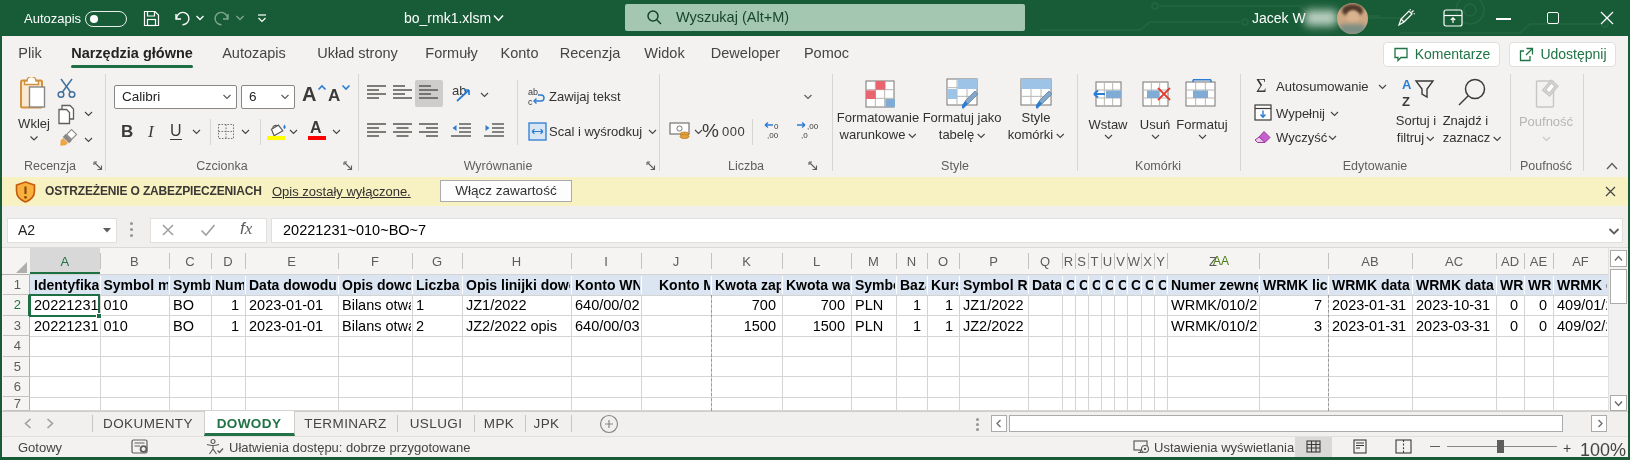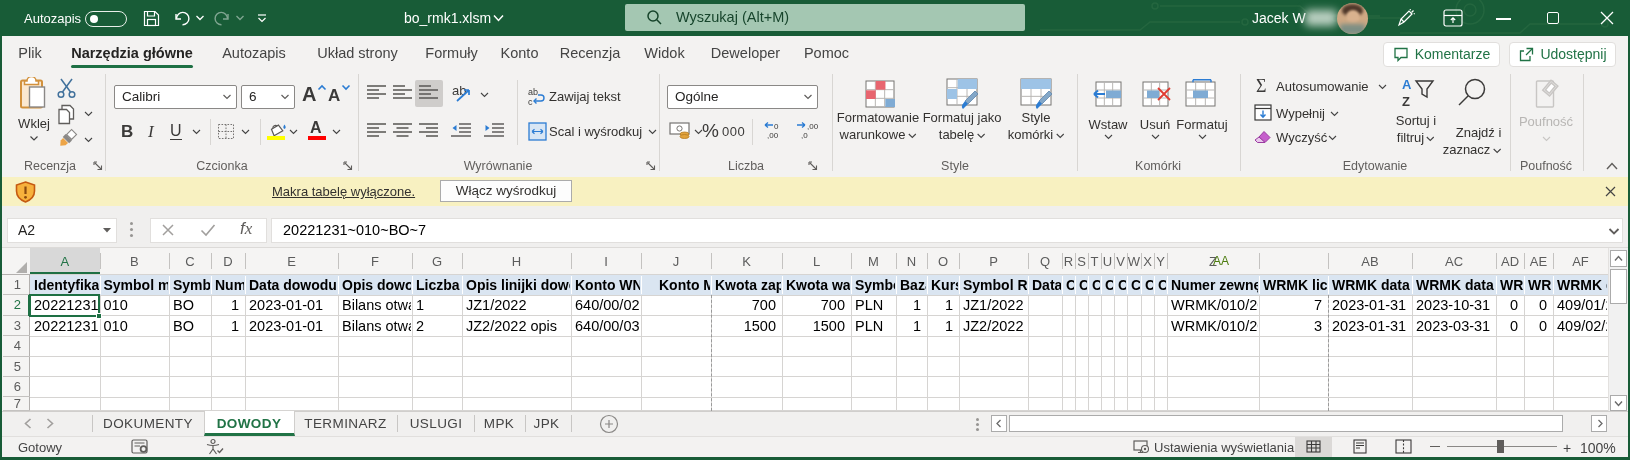--- a/index.html
+++ b/index.html
@@ -323,21 +323,20 @@
 </svg>
 <div class="abs" style="left:549px;top:89px;font-size:13px;color:#33312f;">Zawijaj tekst</div>
 <svg class="abs" style="left:528px;top:122px;" width="19" height="19" viewBox="0 0 19 19">
 <rect x="1" y="1" width="17" height="17" fill="#d8e6f4" stroke="#2b7cd3" stroke-width="1.3"></rect>
 <path d="M4 9.5 H15 M4 9.5 l2.5 -2.2 M4 9.5 l2.5 2.2 M15 9.5 l-2.5 -2.2 M15 9.5 l-2.5 2.2" stroke="#2b7cd3" stroke-width="1.2" fill="none"></path>
 </svg>
 <div class="abs" style="left:549px;top:124px;font-size:13px;color:#33312f;">Scal i wyśrodkuj</div>
 <svg class="abs" style="left:648px;top:129px;" width="9" height="6" viewBox="0 0 9 6">
       <path d="M1 1 L4.5 4.5 L8 1" stroke="#444" stroke-width="1.1" fill="none"></path>
     </svg>
-<div class="abs" style="left:667px;top:85px;width:151px;height:24px;background:#fff;border:1px solid #8a8886;border-radius:2px;color:#252423;font-size:13.5px;line-height:22px;padding-left:7px;">Ogólne</div>
 <svg class="abs" style="left:803px;top:94.0px;" width="10" height="7" viewBox="0 0 10 7">
       <path d="M1.5 1 L5 4.5 L8.5 1" stroke="#605e5c" stroke-width="1.2" fill="none"></path>
     </svg>
 <svg class="abs" style="left:669px;top:121px;" width="22" height="18" viewBox="0 0 22 18">
 <rect x="1" y="2" width="19" height="11" stroke="#767472" stroke-width="1.2" fill="#fff"></rect>
 <circle cx="10.5" cy="7.5" r="2.6" stroke="#767472" stroke-width="1" fill="none"></circle>
 <ellipse cx="15.5" cy="13" rx="4.5" ry="2" fill="#e2a33d" stroke="#b57b22" stroke-width=".8"></ellipse>
 <ellipse cx="15.5" cy="15.5" rx="4.5" ry="2" fill="#e2a33d" stroke="#b57b22" stroke-width=".8"></ellipse>
 </svg>
 <svg class="abs" style="left:694px;top:129px;" width="9" height="6" viewBox="0 0 9 6">
@@ -466,21 +465,21 @@
 <text x="0" y="29" font-size="13" font-weight="bold" fill="#3b3a39" font-family="Liberation Sans">Z</text>
 <path d="M14 4 H31 L25 12 V20 L20 17 V12 Z" stroke="#3b3a39" stroke-width="1.4" fill="none"></path>
 </svg>
 <div class="abs" style="left:1416px;top:113px;transform:translateX(-50%);text-align:center;font-size:13px;line-height:16.5px;color:#33312f;white-space:nowrap;">Sortuj i<br>filtruj<svg width="9" height="6" viewBox="0 0 9 6" style="display:inline-block;margin-left:2px;">
         <path d="M1 1 L4.5 4.5 L8 1" stroke="#444" stroke-width="1.1" fill="none"></path>
       </svg></div>
 <svg class="abs" style="left:1456px;top:77px;" width="32" height="32" viewBox="0 0 32 32">
 <circle cx="19" cy="12" r="9.5" stroke="#3b3a39" stroke-width="1.5" fill="none"></circle>
 <path d="M12 19 L3 28" stroke="#3b3a39" stroke-width="1.5"></path>
 </svg>
-<div class="abs" style="left:1472px;top:113px;transform:translateX(-50%);text-align:right;font-size:13px;line-height:16.5px;color:#33312f;white-space:nowrap;margin-top:12px;">Znajdź i<br>zaznacz<svg width="9" height="6" viewBox="0 0 9 6" style="display:inline-block;margin-left:2px;">
+<div class="abs" style="left:1472px;top:113px;transform:translateX(-50%);text-align:left;font-size:13px;line-height:16.5px;color:#33312f;white-space:nowrap;">Znajdź i<br>zaznacz<svg width="9" height="6" viewBox="0 0 9 6" style="display:inline-block;margin-left:2px;">
         <path d="M1 1 L4.5 4.5 L8 1" stroke="#444" stroke-width="1.1" fill="none"></path>
       </svg></div>
 <svg class="abs" style="left:1535px;top:78px;" width="24" height="33" viewBox="0 0 24 33">
 <g stroke="#c8c6c4" stroke-width="1.4" fill="none">
 <rect x="1.5" y="3" width="17" height="26" rx="1"></rect>
 <g transform="rotate(40 16 10)">
           <rect x="11" y="4" width="9" height="13" fill="#e3e1df" stroke="#c8c6c4"></rect>
           <rect x="13" y="6" width="5" height="9" fill="#fff"></rect>
         </g>
 </g>
@@ -488,22 +487,23 @@
 <div class="abs" style="left:1546px;top:114px;transform:translateX(-50%);font-size:13px;color:#b8b6b4;">Poufność</div>
 <svg class="abs" style="left:1542px;top:136px;" width="9" height="6" viewBox="0 0 9 6">
       <path d="M1 1 L4.5 4.5 L8 1" stroke="#c8c6c4" stroke-width="1.1" fill="none"></path>
     </svg>
 <div class="abs" style="left:0;top:176.5px;width:1630px;height:29.5px;background:#f8f1c1;"></div>
 <svg class="abs" style="left:15px;top:181px;" width="21" height="22" viewBox="0 0 21 22">
 <path d="M10.5 1 L19.5 4 V10 Q19.5 17.5 10.5 21 Q1.5 17.5 1.5 10 V4 Z" fill="#f7b13c" stroke="#c55a11" stroke-width="1.6"></path>
 <path d="M10.5 5.5 V13" stroke="#8a4a0e" stroke-width="2.2"></path>
 <circle cx="10.5" cy="16.3" r="1.4" fill="#8a4a0e"></circle>
 </svg>
-<div class="abs" style="left:272px;top:184px;font-size:13px;color:#33312f;text-decoration:underline;">Makra tabelę wyłączone.</div>
-<div class="abs ct" style="left:440px;top:180px;width:132px;height:21.5px;background:#fdfdfd;border:1px solid #ababab;font-size:13.5px;color:#33312f;">Włącz wyśrodkuj</div>
+<div class="abs" style="left:45px;top:184px;font-size:12px;font-weight:bold;color:#3a3835;letter-spacing:-0.15px;">OSTRZEŻENIE O ZABEZPIECZENIACH</div>
+<div class="abs" style="left:272px;top:184px;font-size:13px;color:#33312f;text-decoration:underline;">Opis zostały wyłączone.</div>
+<div class="abs ct" style="left:440px;top:180px;width:132px;height:21.5px;background:#fdfdfd;border:1px solid #ababab;font-size:13.5px;color:#33312f;">Włącz zawartość</div>
 <svg class="abs" style="left:1605px;top:186px;" width="11" height="11" viewBox="0 0 11 11">
       <path d="M1 1 L10 10 M10 1 L1 10" stroke="#444" stroke-width="1.2"></path>
     </svg>
 <div class="abs" style="left:0;top:206px;width:1630px;height:42px;background:#f0efee;"></div>
 <div class="abs" style="left:6.5px;top:217.5px;width:110px;height:25px;background:#fff;border:1px solid #e1dfdd;"></div>
 <div class="abs" style="left:18px;top:222px;font-size:14px;color:#252423;">A2</div>
 <svg class="abs" style="left:102px;top:227px;" width="10" height="7" viewBox="0 0 10 7">
       <path d="M1 1 L5 5.5 L9 1 Z" fill="#605e5c"></path>
     </svg>
 <div class="abs" style="left:130px;top:222px;width:3px;height:3px;border-radius:50%;background:#979593;box-shadow:0 6px 0 #979593,0 12px 0 #979593;"></div>
@@ -813,20 +813,21 @@
       <circle cx="12.5" cy="10" r="3.8" fill="#605e5c"></circle>
       <circle cx="12.5" cy="10" r="2" fill="#f3f2f1"></circle>
     </svg>
 <svg class="abs" style="left:205px;top:438px;" width="19" height="17" viewBox="0 0 19 17">
 <g stroke="#605e5c" stroke-width="1.2" fill="none">
 <circle cx="8" cy="3.5" r="2"></circle>
 <path d="M2 6.5 Q8 8.5 14 6.5 M8 8 V11 M8 11 L4.5 16 M8 11 L11.5 16"></path>
 <path d="M12.5 12.5 L14.5 14.5 L18 10.5" stroke-width="1.4"></path>
 </g>
     </svg>
+<div class="abs" style="left:229px;top:440px;font-size:13px;color:#444;">Ułatwienia dostępu: dobrze przygotowane</div>
 <svg class="abs" style="left:1133px;top:440px;" width="17" height="14" viewBox="0 0 17 14">
 <g stroke="#605e5c" stroke-width="1.2" fill="none">
 <rect x="1" y="1" width="13" height="9"></rect>
 <path d="M5 12.5 H10 M7.5 10 V12.5"></path>
 </g>
       <circle cx="12" cy="9" r="3.5" fill="#f3f2f1" stroke="#605e5c" stroke-width="1.1"></circle>
       <circle cx="12" cy="9" r="1.2" fill="#605e5c"></circle>
     </svg>
 <div class="abs" style="left:1154px;top:440px;font-size:13px;color:#444;">Ustawienia wyświetlania</div>
 <div class="abs" style="left:1295px;top:436.5px;width:37px;height:20px;background:#dbd9d7;"></div>
@@ -845,15 +846,15 @@
 <svg class="abs" style="left:1395px;top:439px;" width="17" height="15" viewBox="0 0 17 15">
 <g stroke="#3b3a39" stroke-width="1.1" fill="none">
         <rect x="1" y="1" width="15" height="13"></rect>
         <path d="M8.5 1 V14" stroke-dasharray="2 1.6"></path>
       </g>
     </svg>
 <div class="abs" style="left:1430px;top:445.5px;width:10px;height:1.5px;background:#605e5c;"></div>
 <div class="abs" style="left:1447px;top:446px;width:110px;height:1px;background:#8a8886;"></div>
 <div class="abs" style="left:1497px;top:440px;width:7px;height:13px;background:#605e5c;"></div>
 <div class="abs" style="left:1563px;top:440px;font-size:14px;color:#444;">+</div>
-<div class="abs" style="left:1580px;top:440px;font-size:14px;color:#444;text-align:right;">100%</div>
+<div class="abs" style="left:1580px;top:440px;font-size:18px;color:#444;text-align:right;">100%</div>
 <div class="abs" style="left:0;top:36px;width:2px;height:424px;background:#185C37;"></div>
 <div class="abs" style="left:1628px;top:36px;width:2px;height:424px;background:#185C37;"></div>
 </div>
 </body></html>

